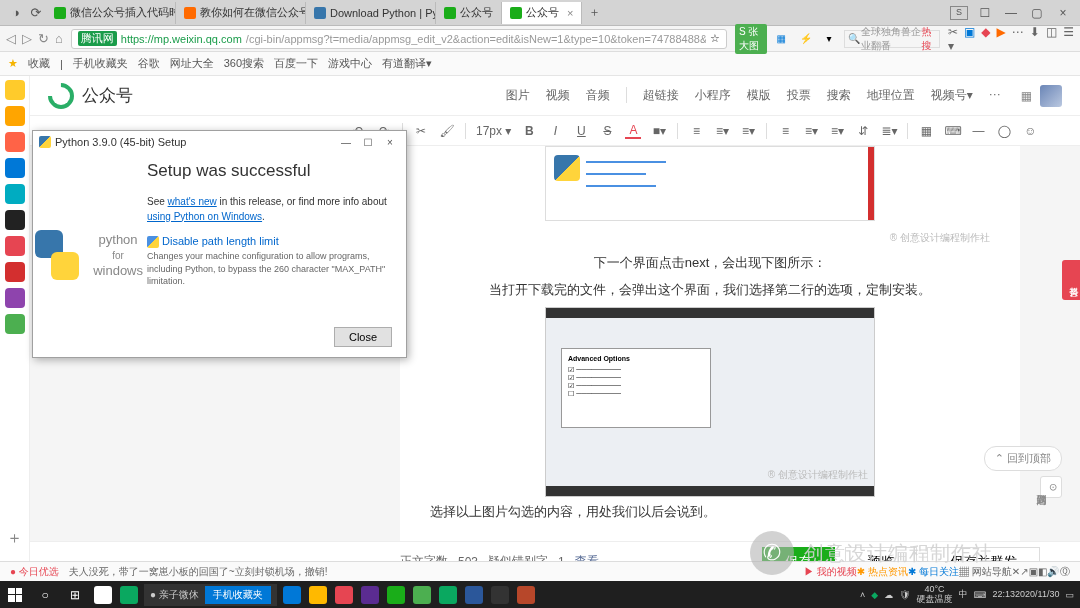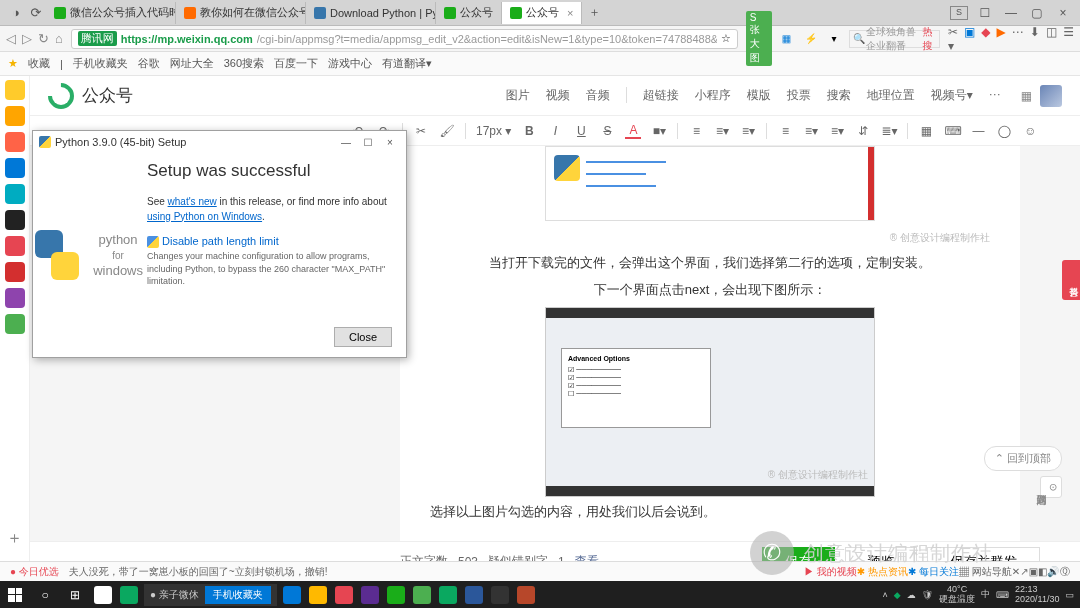--- a/index.html
+++ b/index.html
@@ -13,21 +13,21 @@
 .tab.active { background:#fff; }
 .tab .favicon { width:12px; height:12px; border-radius:2px; flex:none; }
 .tab .x { color:#888; margin-left:4px; }
 .newtab { width:24px; text-align:center; color:#555; }
 .winctl { margin-left:auto; display:flex; gap:8px; padding-right:8px; color:#555; }
 .winctl span { width:18px; text-align:center; }
 
 .addrbar { height:26px; display:flex; align-items:center; gap:8px; padding:0 6px; background:#f5f5f5; border-bottom:1px solid #ddd; }
 .addrbar .nav { display:flex; gap:6px; color:#888; font-size:13px; }
 .addr-wrap { flex:1; display:flex; align-items:center; height:20px; border:1px solid #ccc; border-radius:3px; padding:0 6px; background:#fff; font-size:11px; color:#333; gap:4px; }
-.addr-wrap .host { color:#1a9c4a;font-weight:bold; }
+.addr-wrap .host { color:#1a9c4a; }
 .addr-wrap .path { color:#999; flex:1; white-space:nowrap; overflow:hidden; }
 .ext-bar { display:flex; gap:6px; align-items:center; }
 .ext-chip { font-size:10px; padding:1px 4px; border-radius:2px; }
 .green-chip { background:#4caf50; color:#fff; }
 .search2 { width:110px; border:1px solid #ddd; height:18px; font-size:10px; padding:0 4px; display:flex; align-items:center; color:#999; }
 .search2 .hot { color:#e64552; }
 .tool-icons { display:flex; gap:6px; color:#666; font-size:12px; }
 
 .bmbar { height:24px; display:flex; align-items:center; gap:10px; padding:0 8px; font-size:11px; color:#555; background:#fafafa; border-bottom:1px solid #e5e5e5; }
 .bmbar .star { color:#f5b400; }
@@ -94,21 +94,21 @@
 .qqbar .right-stat { margin-left:auto; display:flex; align-items:center; }
 
 .taskbar { position:absolute; left:0; right:0; bottom:0; height:27px; background:#1f1f1f; display:flex; align-items:center; }
 .taskbar .btn { width:30px; height:27px; display:flex; align-items:center; justify-content:center; color:#fff; font-size:12px; }
 .taskbar .search { display:flex; align-items:center; height:22px; background:#333; color:#ccc; font-size:10px; padding:0 6px; margin:0 2px; }
 .taskbar .search .pill { background:#0078d7; color:#fff; padding:2px 8px; margin-left:6px; font-size:10px; }
 .taskbar .tb-icon { width:26px; height:27px; display:flex; align-items:center; justify-content:center; }
 .taskbar .tb-icon>div { width:18px; height:18px; border-radius:3px; }
 .taskbar .tray { margin-left:auto; display:flex; align-items:center; gap:6px; padding-right:6px; color:#ccc; font-size:9px; }
 .taskbar .weather { display:flex; flex-direction:column; align-items:center; font-size:9px; line-height:1.1; }
-.taskbar .clock { display:flex; flex-direction:column; align-items:flex-start; font-size:9px; line-height:1.1; }
+.taskbar .clock { display:flex; flex-direction:row; align-items:flex-start; font-size:9px; line-height:1.1; }
 
 .brand-wm { position:absolute; right:10px; bottom:30px; width:320px; height:50px; display:flex; align-items:center; gap:10px; color:rgba(255,255,255,.85); pointer-events:none; }
 .brand-wm .circ { width:44px; height:44px; border-radius:50%; background:rgba(180,180,180,.6); display:flex; align-items:center; justify-content:center; font-size:22px; color:#fff; }
 .brand-wm .txt { font-size:20px; color:rgba(210,210,210,.9); letter-spacing:1px; }
 
 .red-tab { position:absolute; right:0; top:260px; width:18px; height:40px; background:#e64552; color:#fff; font-size:9px; writing-mode:vertical-rl; text-align:center; padding:4px 0; border-radius:3px 0 0 3px; }
 </style>
 </head>
 <body>
 
@@ -264,22 +264,22 @@
     <div class="editor">
       <div class="doc">
         <div class="shot">
           <div style="position:absolute;left:8px;top:8px;width:26px;height:26px;border-radius:4px;background:linear-gradient(135deg,#3776ab 50%,#ffd43b 50%)"></div>
           <div class="ln" style="top:14px;width:80px"></div>
           <div class="ln" style="top:26px;width:60px"></div>
           <div class="ln" style="top:38px;width:70px"></div>
           <div style="position:absolute;right:0;top:0;width:6px;height:100%;background:#d32f2f"></div>
         </div>
         <div class="watermark">® 创意设计编程制作社</div>
+        <p>下一个界面点击next，会出现下图所示：</p>
         <p>当打开下载完的文件，会弹出这个界面，我们选择第二行的选项，定制安装。</p>
-        <p>下一个界面点击next，会出现下图所示：</p>
         <div class="bigshot">
           <div style="position:absolute;top:0;left:0;right:0;height:10px;background:#333"></div>
           <div class="win">
             <div style="font-weight:bold">Advanced Options</div>
             <div style="margin-top:4px">☑ ─────────</div>
             <div>☑ ─────────</div>
             <div>☑ ─────────</div>
             <div>☐ ─────────</div>
           </div>
           <div style="position:absolute;bottom:0;left:0;right:0;height:10px;background:#333"></div>

